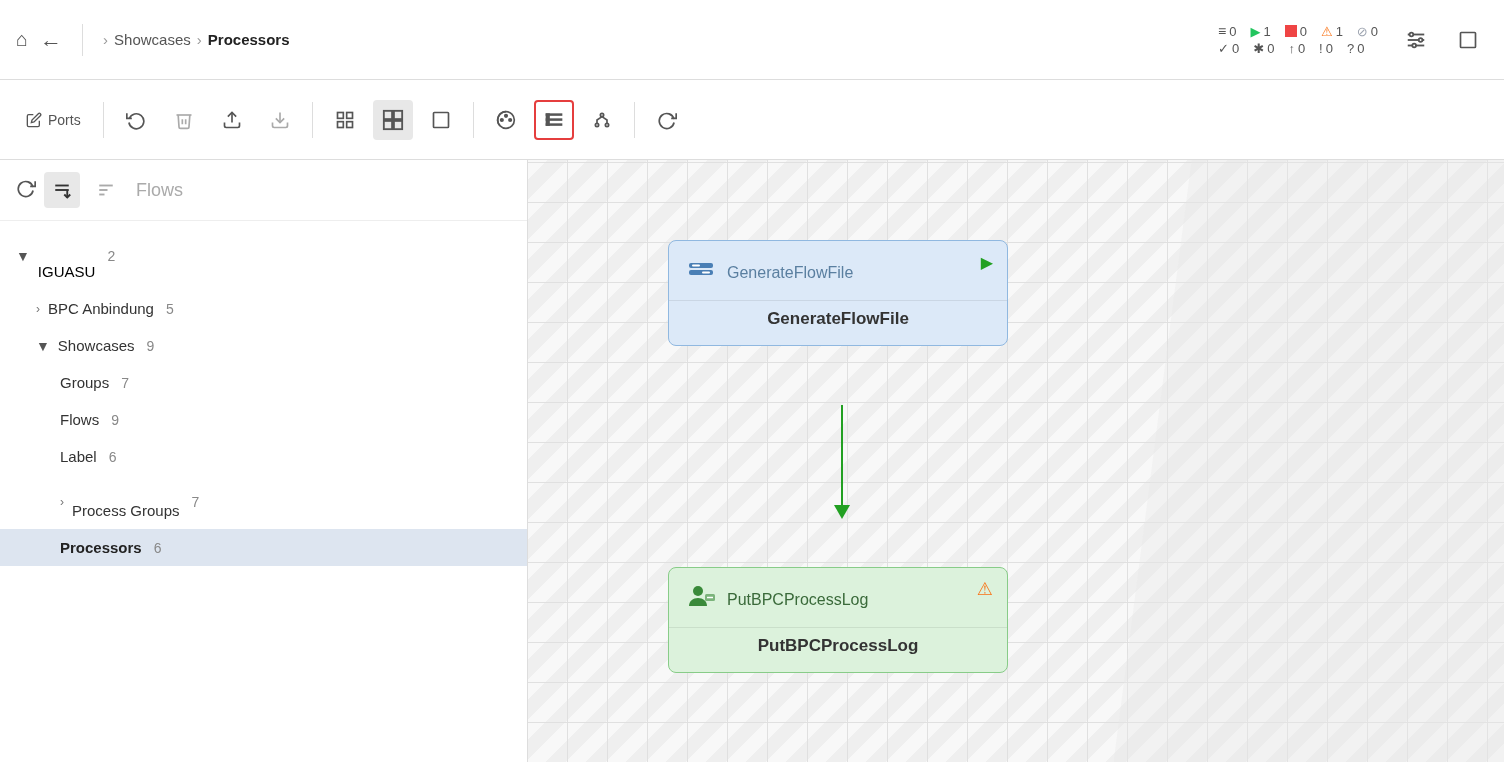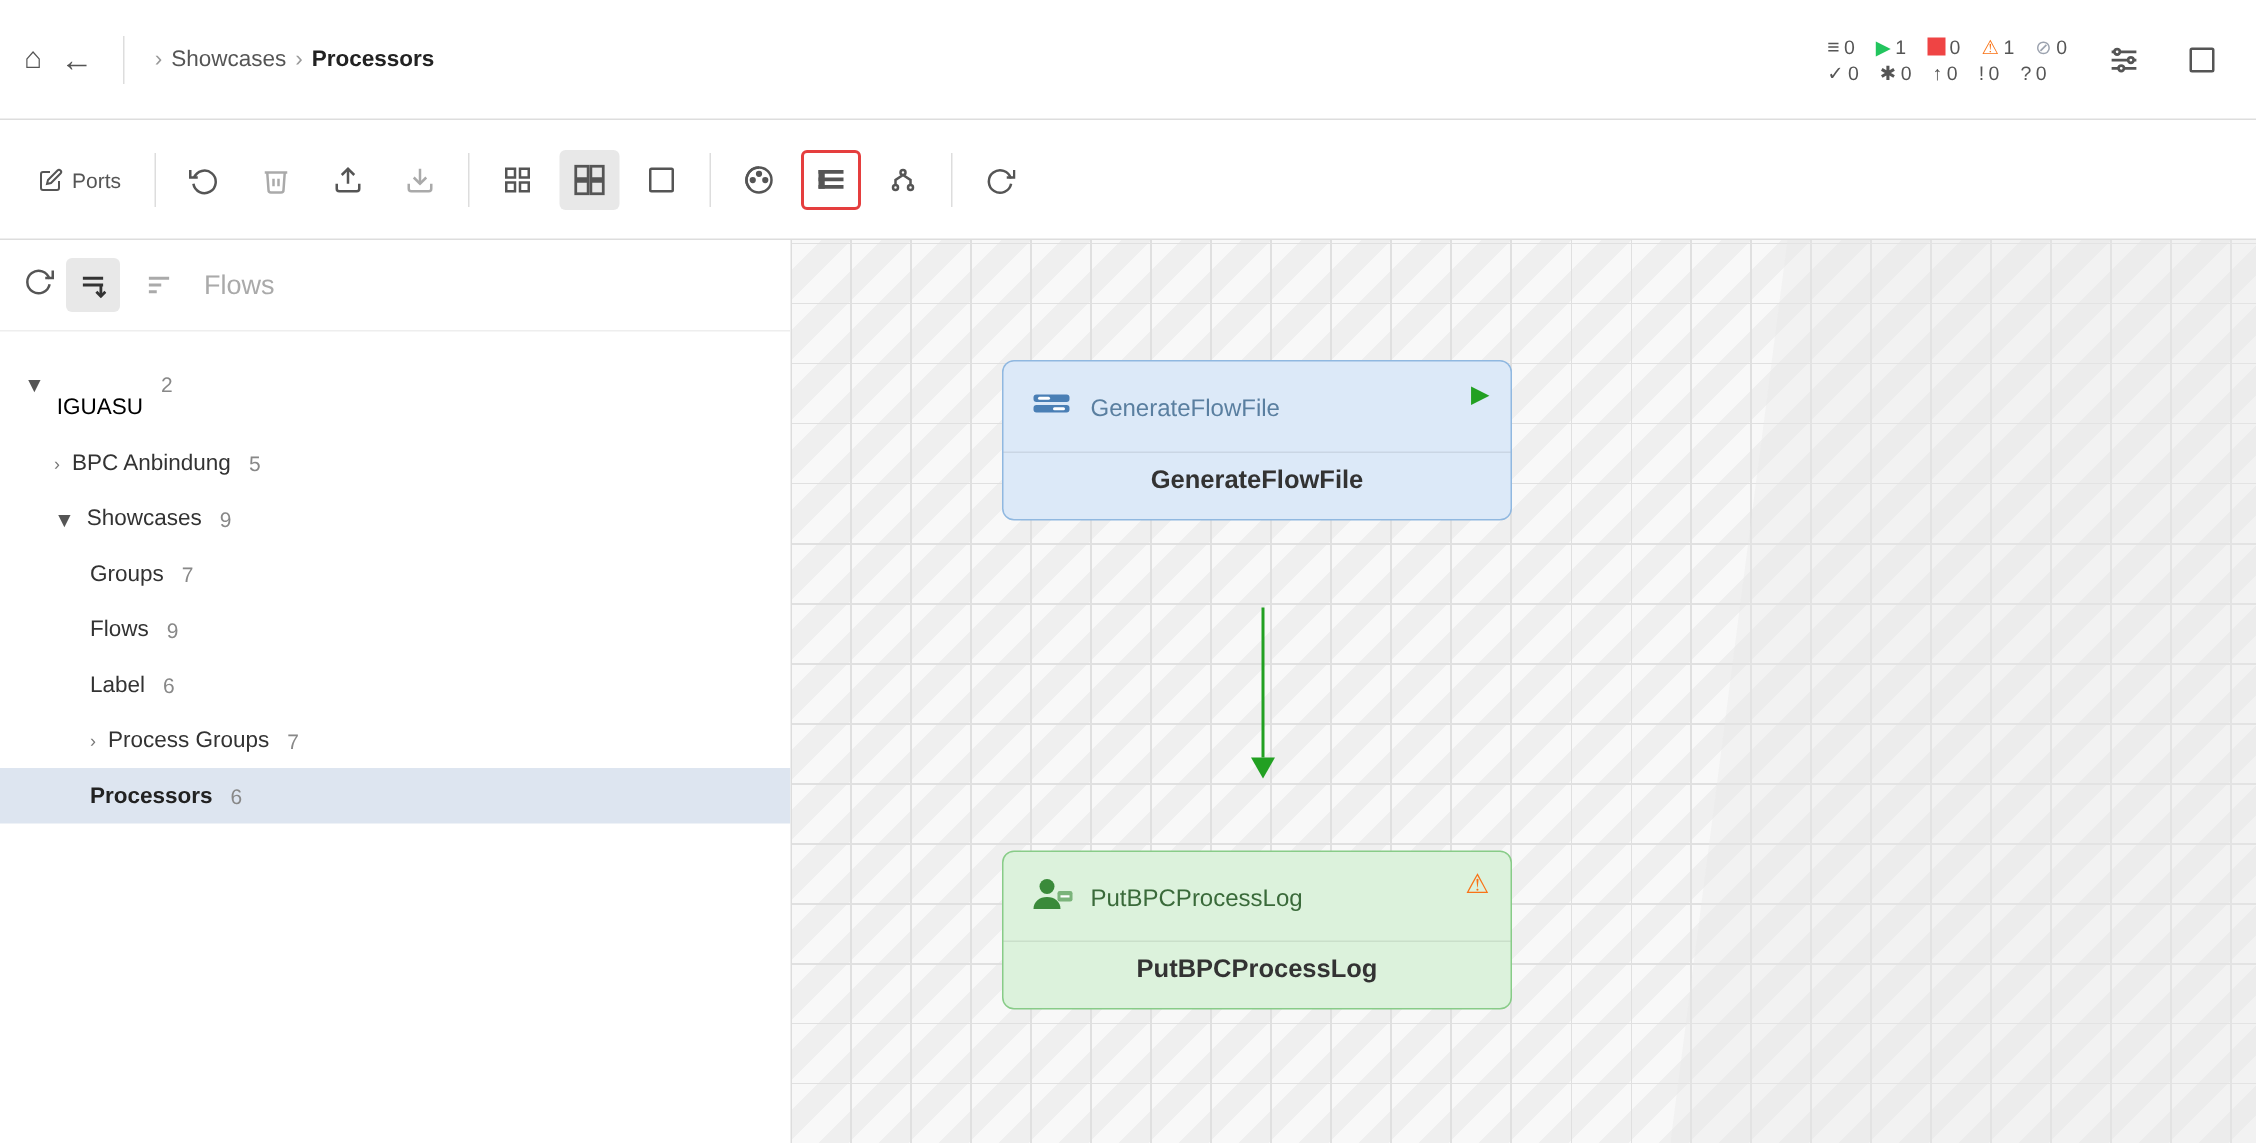--- a/index.html
+++ b/index.html
@@ -496,21 +496,21 @@
       <span style="font-size:14px; color:#888; margin-left:4px;">9</span>
     </div>
 
     <div class="tree-item tree-child2">
       <span style="font-size:15px; font-weight:500; color:#333;">Label</span>
       <span style="font-size:14px; color:#888; margin-left:4px;">6</span>
     </div>
 
     <div class="tree-item tree-child2">
       <span style="color:#777; font-size:12px;">›</span>
-      <span style="font-size:15px; font-weight:500; color:#333;">Process Groups</span>
+      <span style="font-size:15px; font-weight:500; color:#333;margin-top:17px;">Process Groups</span>
       <span style="font-size:14px; color:#888; margin-left:4px;">7</span>
     </div>
 
     <div class="tree-item tree-child2 selected" style="background:#dde5f0; border-radius:0;">
       <span style="font-size:15px; font-weight:600; color:#222;">Processors</span>
       <span style="font-size:14px; color:#888; margin-left:4px;">6</span>
     </div>
   </div>
 
   <div class="canvas">

